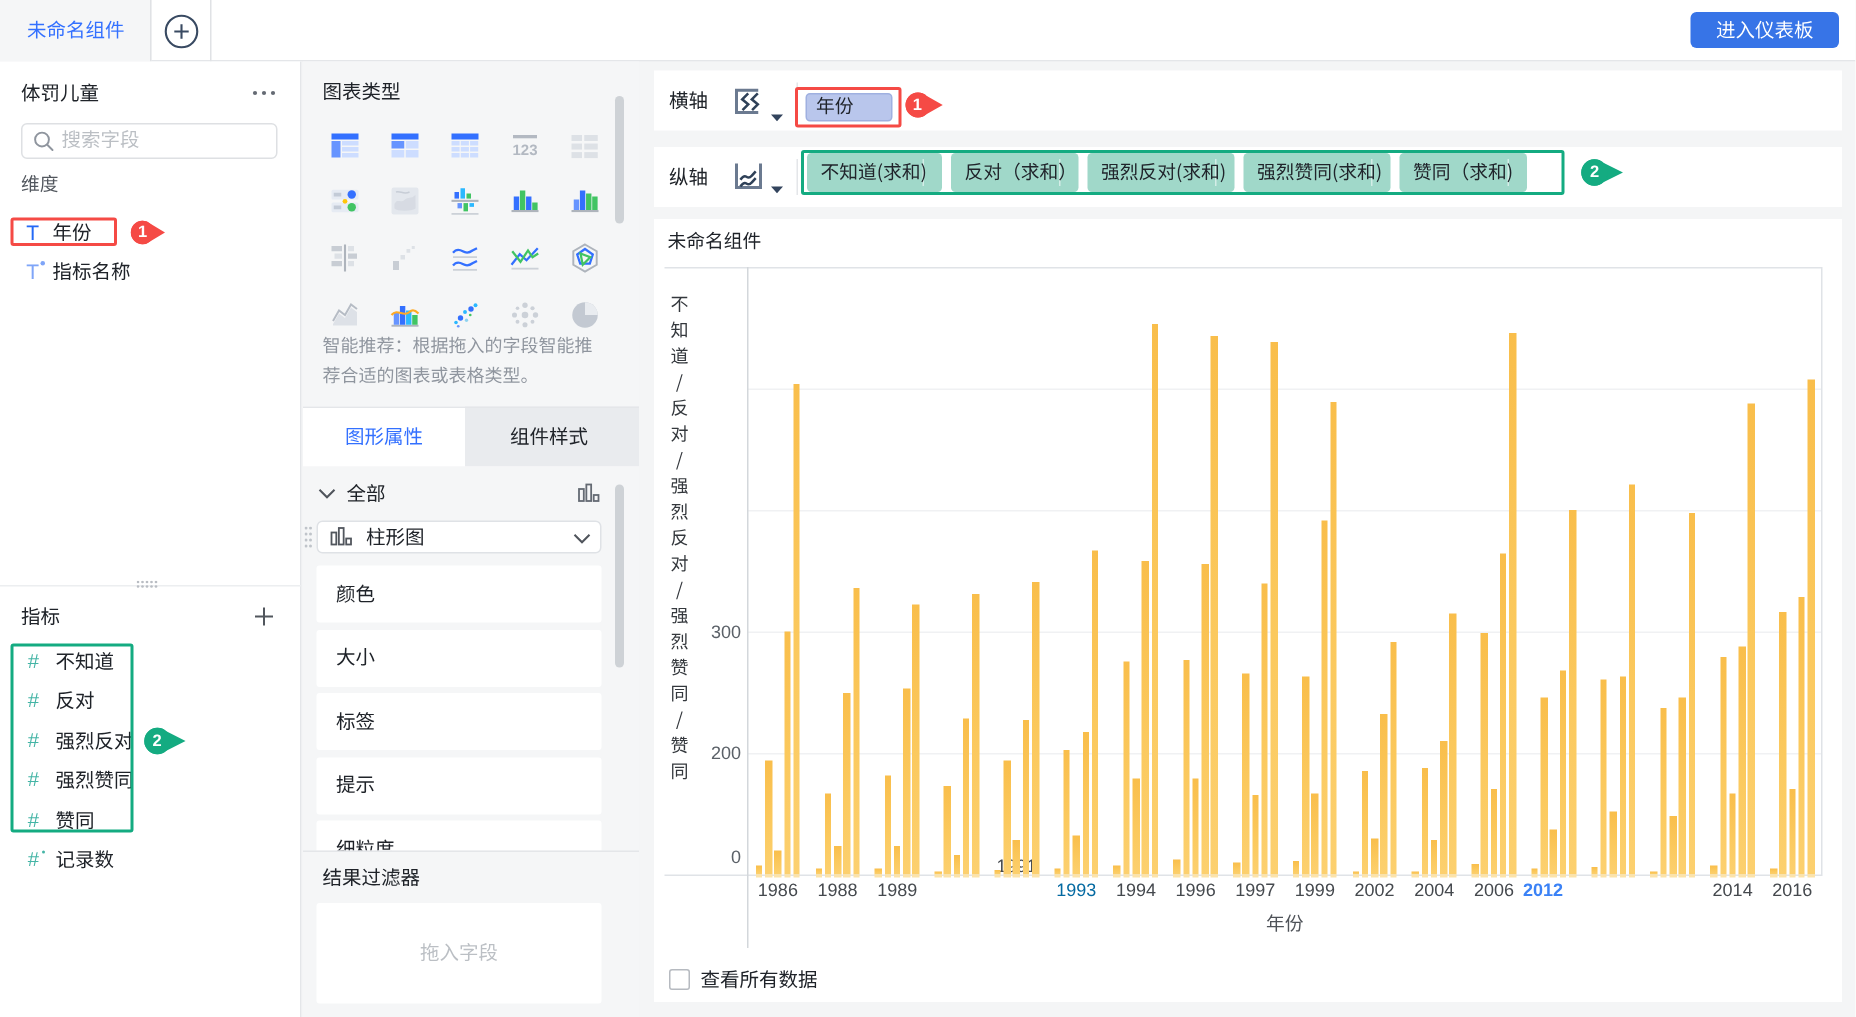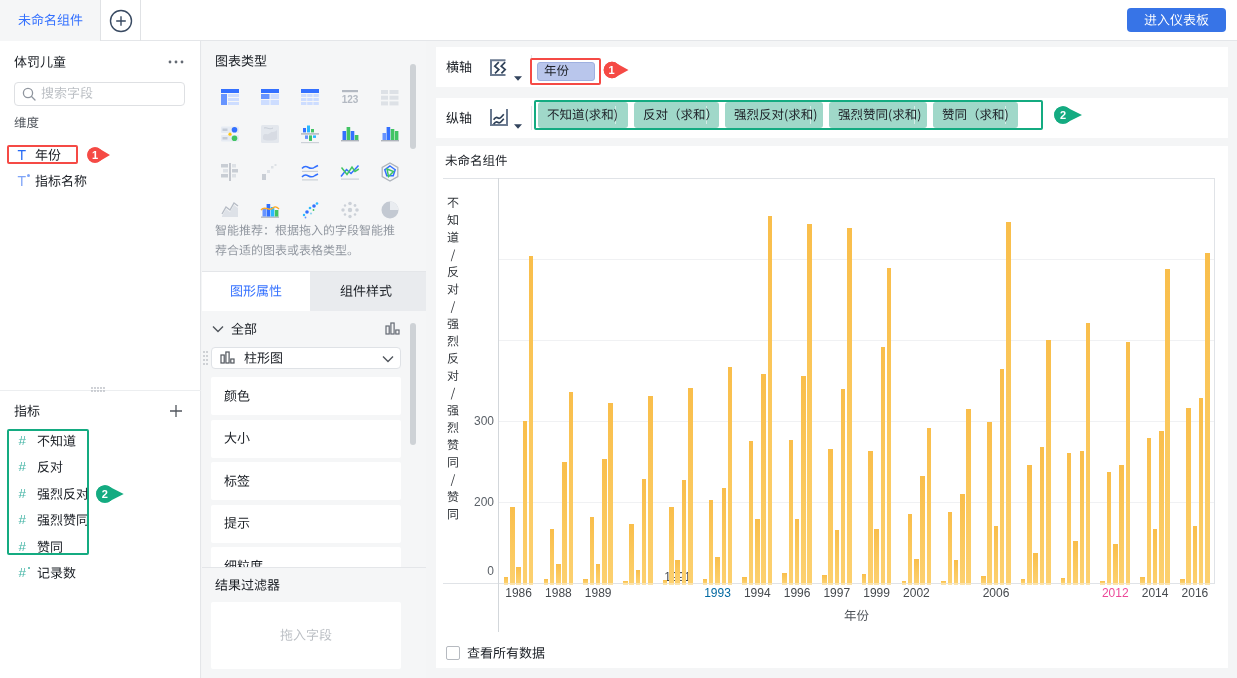--- a/index.html
+++ b/index.html
@@ -511,22 +511,23 @@
 <div class="abs lat" style="top:584.0px;font-size:12.0px;color:#45494e;font-weight:normal;line-height:18.0px;left:518.6px;width:200px;margin-left:-100px;text-align:center;">1986</div>
 <div class="abs lat" style="top:584.0px;font-size:12.0px;color:#45494e;font-weight:normal;line-height:18.0px;left:558.4px;width:200px;margin-left:-100px;text-align:center;">1988</div>
 <div class="abs lat" style="top:584.0px;font-size:12.0px;color:#45494e;font-weight:normal;line-height:18.0px;left:598.2px;width:200px;margin-left:-100px;text-align:center;">1989</div>
 <div class="abs lat" style="top:568px;font-size:12.0px;color:#45494e;font-weight:normal;line-height:18.0px;left:677.7px;width:200px;margin-left:-100px;text-align:center;">1991</div>
 <div class="abs lat" style="top:584.0px;font-size:12.0px;color:#0369a1;font-weight:normal;line-height:18.0px;left:717.5px;width:200px;margin-left:-100px;text-align:center;">1993</div>
 <div class="abs lat" style="top:584.0px;font-size:12.0px;color:#45494e;font-weight:normal;line-height:18.0px;left:757.3px;width:200px;margin-left:-100px;text-align:center;">1994</div>
 <div class="abs lat" style="top:584.0px;font-size:12.0px;color:#45494e;font-weight:normal;line-height:18.0px;left:797.1px;width:200px;margin-left:-100px;text-align:center;">1996</div>
 <div class="abs lat" style="top:584.0px;font-size:12.0px;color:#45494e;font-weight:normal;line-height:18.0px;left:836.8px;width:200px;margin-left:-100px;text-align:center;">1997</div>
 <div class="abs lat" style="top:584.0px;font-size:12.0px;color:#45494e;font-weight:normal;line-height:18.0px;left:876.6px;width:200px;margin-left:-100px;text-align:center;">1999</div>
 <div class="abs lat" style="top:584.0px;font-size:12.0px;color:#45494e;font-weight:normal;line-height:18.0px;left:916.4px;width:200px;margin-left:-100px;text-align:center;">2002</div>
+<div class="abs lat" style="top:584.0px;font-size:12.0px;color:#45494e;font-weight:normal;line-height:18.0px;left:956.2px;width:200px;margin-left:-100px;text-align:center;">2004</div>
 <div class="abs lat" style="top:584.0px;font-size:12.0px;color:#45494e;font-weight:normal;line-height:18.0px;left:996.0px;width:200px;margin-left:-100px;text-align:center;">2006</div>
-<div class="abs lat" style="top:584.0px;font-size:12.0px;color:#ec4899;font-weight:normal;line-height:18.0px;left:1115.3px;width:200px;margin-left:-100px;text-align:center;">2012</div>
+<div class="abs lat" style="top:584.0px;font-size:12.0px;color:#3b82f6;font-weight:bold;line-height:18.0px;left:1115.3px;width:200px;margin-left:-100px;">2012</div>
 <div class="abs lat" style="top:584.0px;font-size:12.0px;color:#45494e;font-weight:normal;line-height:18.0px;left:1155.1px;width:200px;margin-left:-100px;text-align:center;">2014</div>
 <div class="abs lat" style="top:584.0px;font-size:12.0px;color:#45494e;font-weight:normal;line-height:18.0px;left:1194.9px;width:200px;margin-left:-100px;text-align:center;">2016</div>
 <div class="bar" style="left:503.7px;top:577.3px;height:5.7px"></div>
     <div class="bar" style="left:510.0px;top:506.9px;height:76.1px"></div>
     <div class="bar" style="left:516.3px;top:566.8px;height:16.2px"></div>
     <div class="bar" style="left:522.6px;top:421.4px;height:161.6px"></div>
     <div class="bar" style="left:528.9px;top:255.8px;height:327.2px"></div>
     <div class="bar" style="left:543.5px;top:578.5px;height:4.5px"></div>
     <div class="bar" style="left:549.8px;top:528.7px;height:54.3px"></div>
     <div class="bar" style="left:556.1px;top:564.4px;height:18.6px"></div>

